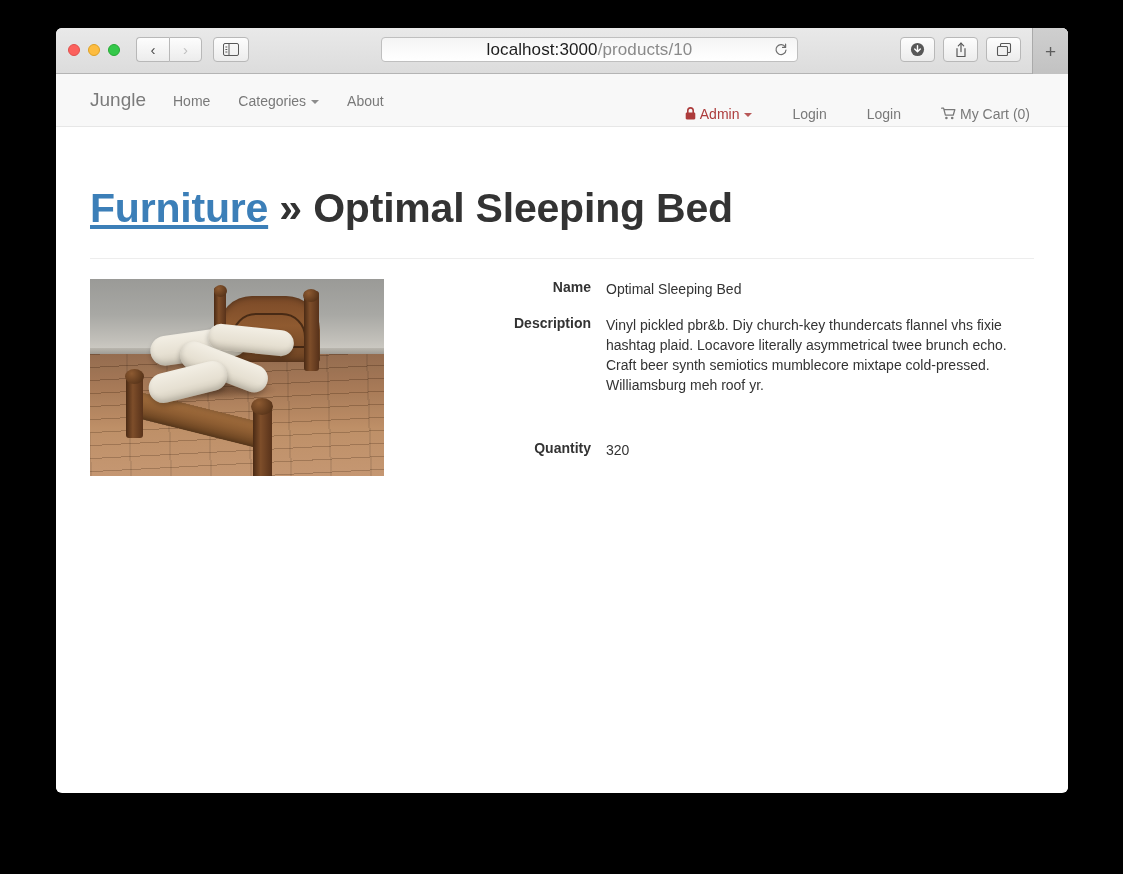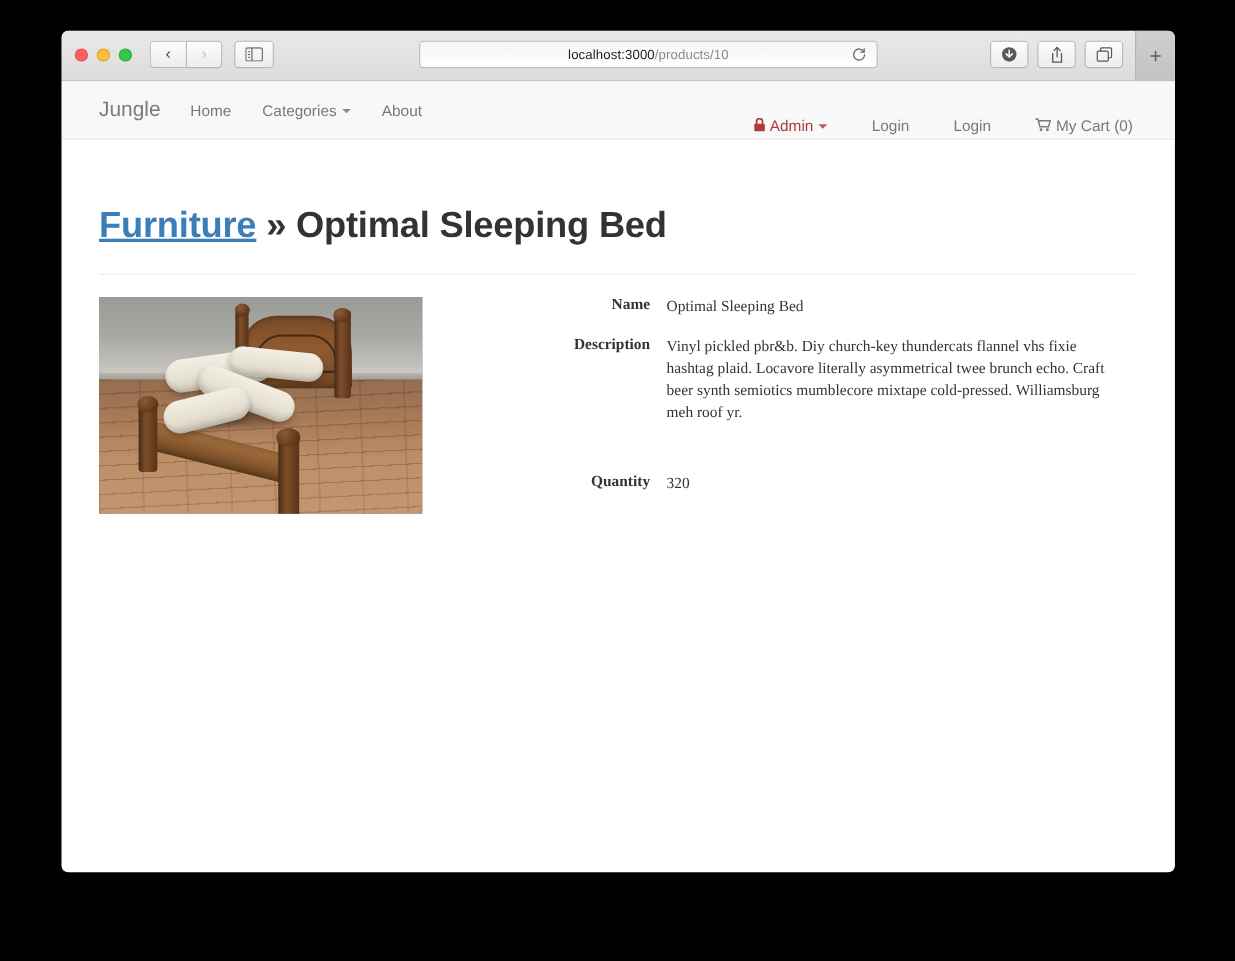--- a/index.html
+++ b/index.html
@@ -71,21 +71,21 @@
     width: 417px;
     height: 25px;
     background: linear-gradient(to bottom, #f4f4f4 0%, #fbfbfb 60%, #ffffff 100%);
     border: 1px solid #bfbfbf;
     border-radius: 4px;
     display: flex;
     align-items: center;
     justify-content: center;
   }
   .url-text {
-    font-size: 12px;
+    font-size: 17px;
     color: #8a8a8a;
     letter-spacing: 0.1px;
     white-space: nowrap;
   }
   .url-host { color: #1d1d1d; }
   .reload-icon {
     position: absolute;
     right: 8px;
     top: 4px;
     width: 16px;
@@ -159,37 +159,37 @@
   .inline-ico {
     display: inline-block;
     vertical-align: -1px;
     margin-right: 4px;
   }
 
   
   .content { padding: 0 34px; }
 
   .page-title {
-    font-size: 33px;
+    font-size: 41px;
     font-weight: bold;
     color: #333333;
     letter-spacing: -0.2px;
     margin-top: 58px;
     white-space: nowrap;
   }
   .page-title .cat-link { color: #3c7fb8; }
   .page-title .sep { color: #333333; }
 
   .divider {
     border: none;
     border-top: 1px solid #ededed;
     margin: 26px 0 0 0;
   }
 
-  .product-row { display: flex; margin-top: 20px; font-family: Liberation Serif, serif; }
+  .product-row { display: flex; margin-top: 20px; }
 
   
   .photo {
     position: relative;
     width: 294px;
     height: 197px;
     overflow: hidden;
     flex: 0 0 auto;
     background: #8d8d8a;
   }

